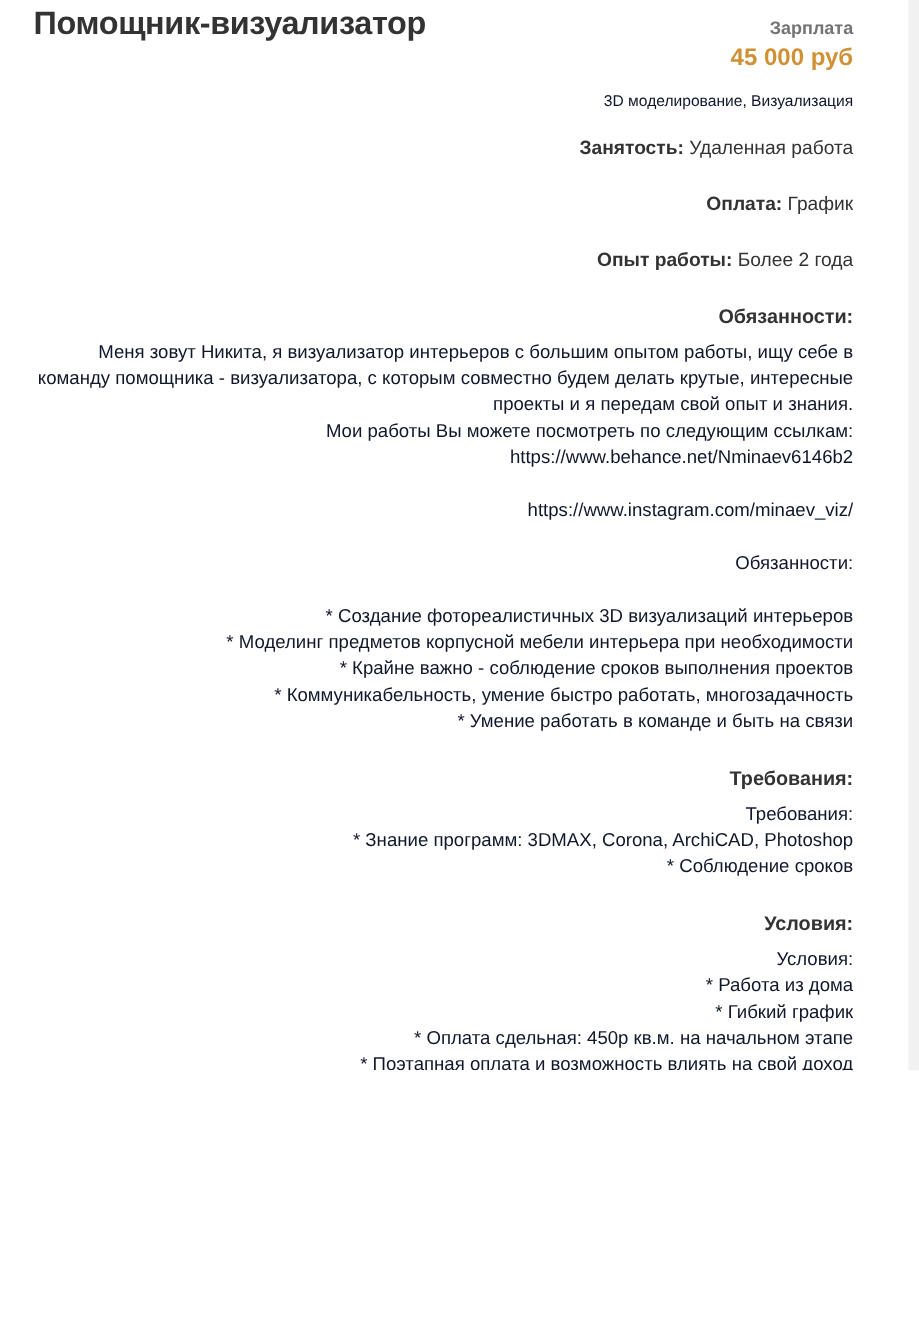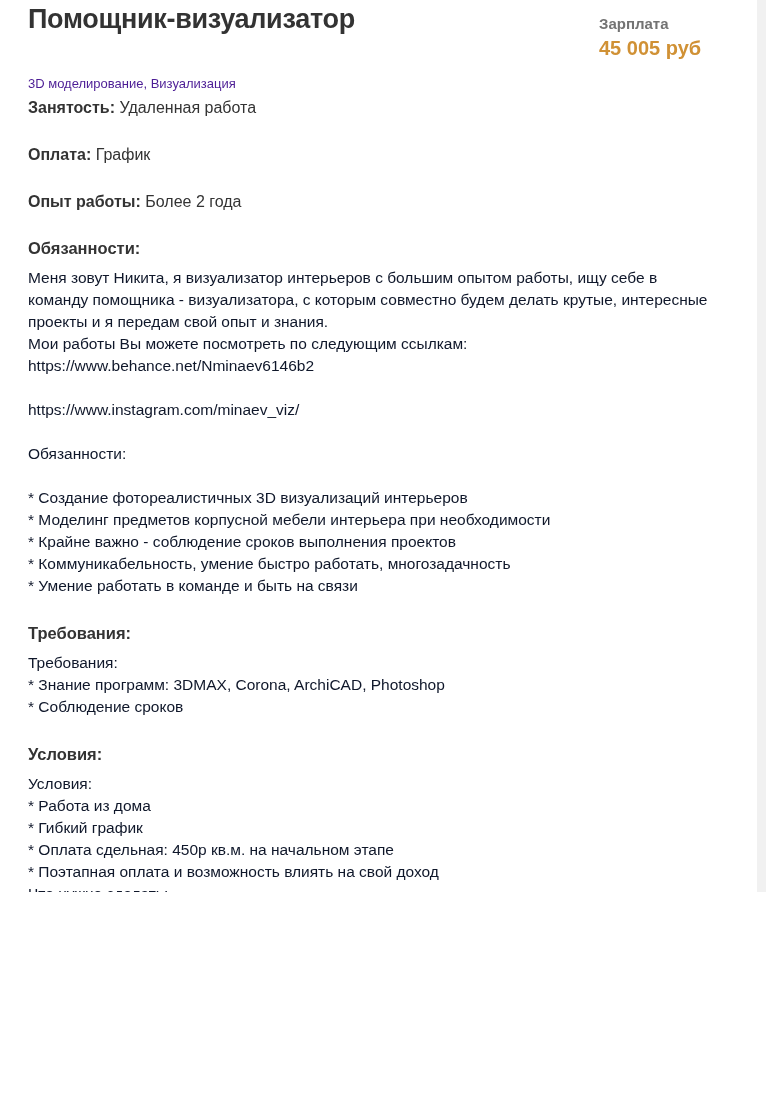--- a/index.html
+++ b/index.html
@@ -8,20 +8,21 @@
     font-family: "Liberation Sans", sans-serif;
     color: #333333;
     background: #ffffff;
   }
   .page {
     position: relative;
     width: 766px;
     height: 892px;
     background: #ffffff;
     overflow: hidden;
+    text-align: right;
   }
   .scroll-rail {
     position: absolute;
     top: 0; right: 0;
     width: 9px; height: 1100px;
     background: #f1f1f1;
   }
   .content {
     padding: 2px 46px 0 28px;
     width: 757px;
@@ -53,25 +54,25 @@
   .salary-value {
     font-size: 20px;
     font-weight: bold;
     color: #d09135;
     line-height: 25px;
     margin-top: 3px;
     white-space: nowrap;
   }
   .categories {
     font-size: 13px;
-    color: #4c1d95;
+    color: #0f172a;
     margin-top: 15px;
     line-height: 16px;
   }
-  .meta { margin-top: 5px; }
+  .meta { margin-top: 21px; }
   .meta-row {
     font-size: 16px;
     line-height: 21px;
     margin-bottom: 26px;
   }
   .meta-row .label { font-weight: bold; }
   .section-heading {
     font-size: 16.5px;
     font-weight: bold;
     color: #333333;
@@ -103,21 +104,21 @@
 </head>
 <body>
 
 <div class="page">
   <div class="content">
 
     <div class="header">
       <h1 class="title">Помощник-визуализатор</h1>
       <div class="salary-block">
         <div class="salary-label">Зарплата</div>
-        <div class="salary-value">45 005 руб</div>
+        <div class="salary-value">45 000 руб</div>
       </div>
     </div>
 
     <div class="categories">3D моделирование, Визуализация</div>
 
     <div class="meta">
       <p class="meta-row">
         <span class="label">Занятость:</span>
         <span>Удаленная работа</span>
       </p>

